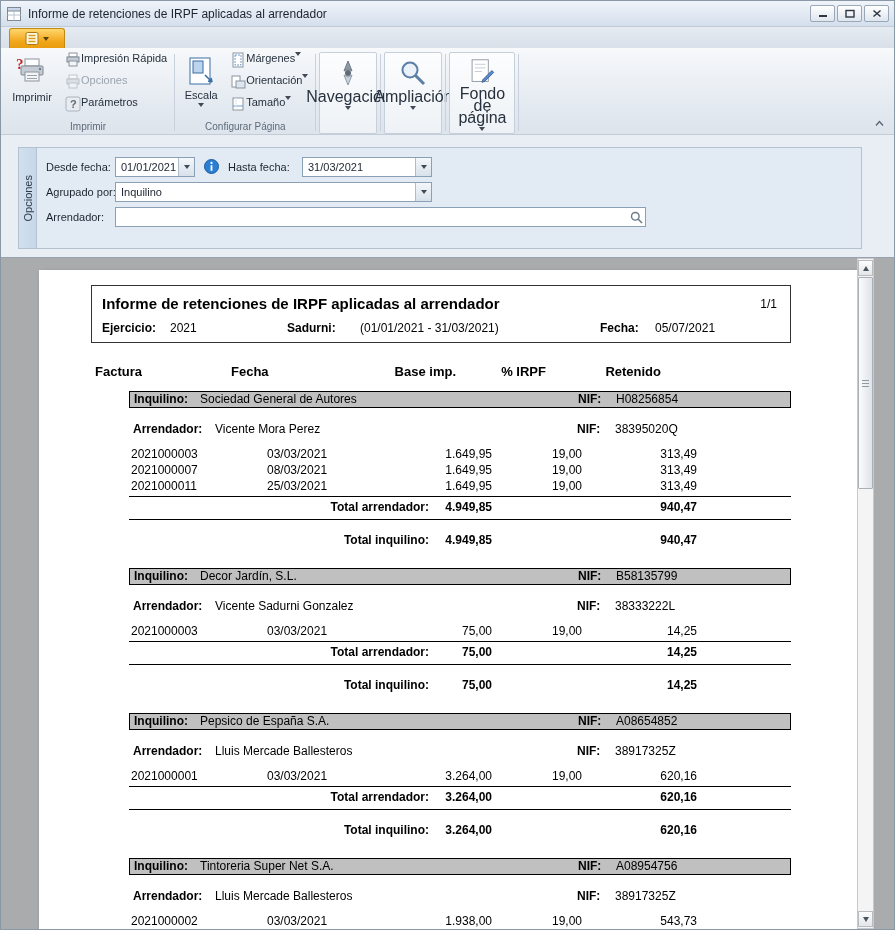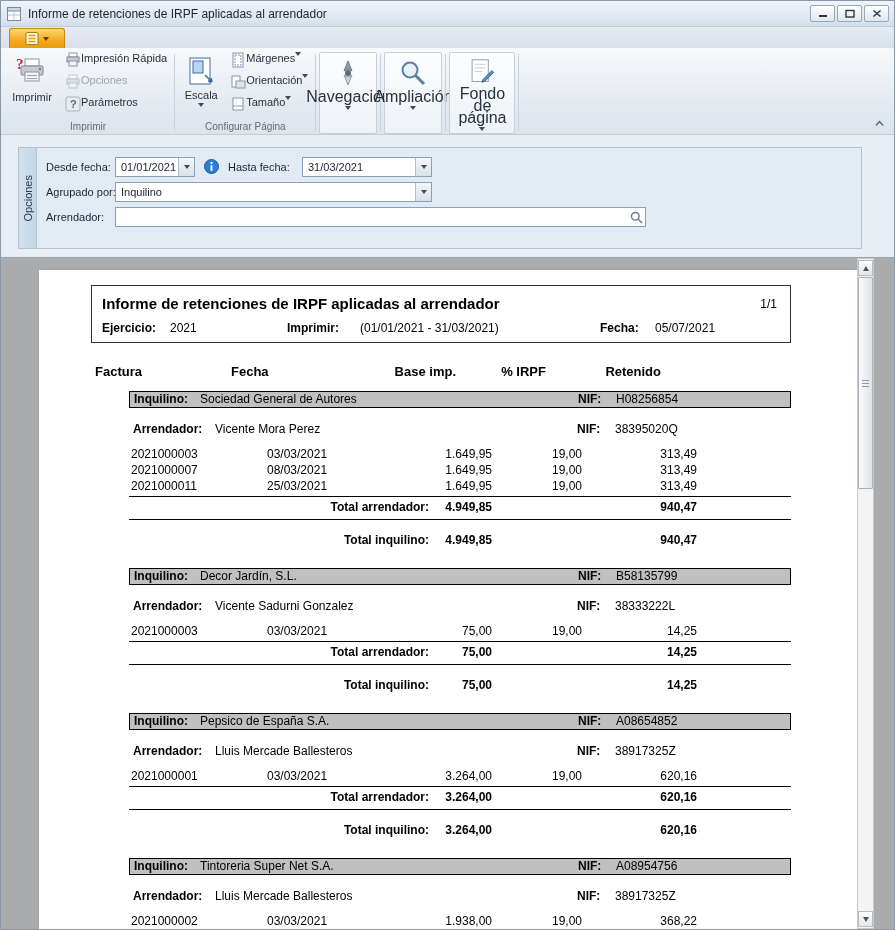--- a/index.html
+++ b/index.html
@@ -322,21 +322,21 @@
     <div class="page">
 
       <div class="rep-box">
         <div class="rep-title-row">
           <span class="rep-title">Informe de retenciones de IRPF aplicadas al arrendador</span>
           <span class="rep-page">1/1</span>
         </div>
         <div class="rep-info">
           <span class="ri bold" style="left:10px">Ejercicio:</span>
           <span class="ri" style="left:78px">2021</span>
-          <span class="ri bold" style="left:195px">Imprimir:</span>
+          <span class="ri bold" style="left:195px">Sadurni:</span>
           <span class="ri" style="left:268px">(01/01/2021 - 31/03/2021)</span>
           <span class="ri bold" style="left:508px">Fecha:</span>
           <span class="ri" style="left:563px">05/07/2021</span>
         </div>
       </div>
 
       <div class="table">
         <div class="row thead">
           <span class="cell c1">Factura</span>
           <span class="cell c2">Fecha</span>
@@ -469,21 +469,21 @@
                 <span class="cell bq-l bold">Arrendador:</span>
                 <span class="cell ar-n">Lluis Mercade Ballesteros</span>
                 <span class="cell b-nif bold">NIF:</span>
                 <span class="cell b-nifv">38917325Z</span>
               </div>
               <div class="row data first">
                 <span class="cell c1">2021000002</span>
                 <span class="cell c2">03/03/2021</span>
                 <span class="cell c3">1.938,00</span>
                 <span class="cell c4">19,00</span>
-                <span class="cell c5">368,22</span>
+                <span class="cell c5">543,73</span>
               </div>
             </div>
           </div>
       </div>
 
     </div>
 
     <div class="vscroll">
       <div class="sbtn" style="top:1px">
           <span class="tri-up"></span>

